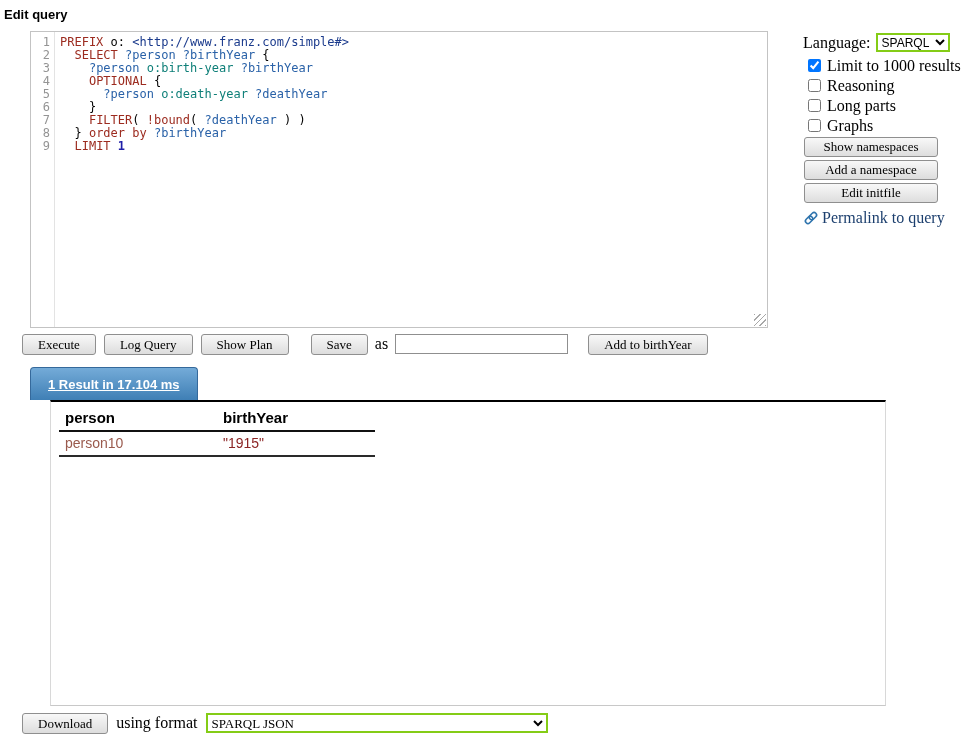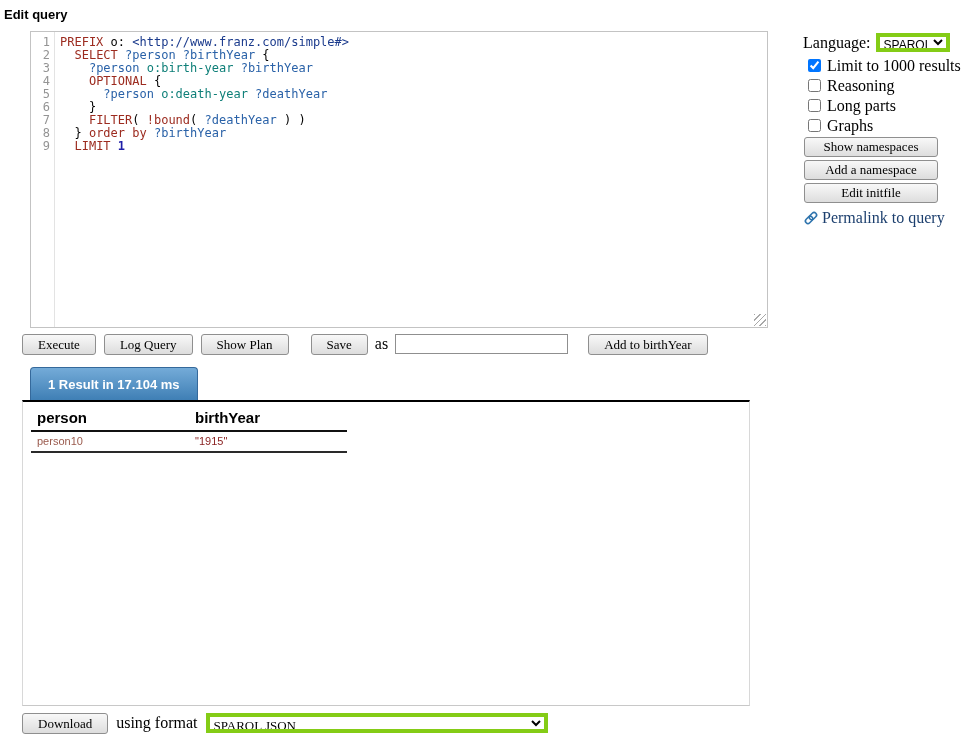--- a/index.html
+++ b/index.html
@@ -46,65 +46,66 @@
     font-family: "Liberation Serif", serif; font-size: 13px; color: #000;
     background: linear-gradient(#f8f8f8, #dddddd);
     border: 1px solid #8f8f8f; border-radius: 3px;
     padding: 2px 15px; height: 21px; cursor: pointer;
   }
   input[type="text"] {
     border: 1px solid #8f8f8f; height: 20px; padding: 1px 3px;
     font: 13px "Liberation Serif", serif;
   }
   select {
-    border: 4px solid #84cc16; background: #fff; height: 20px;
+    border: 2px solid #84cc16; background: #fff; height: 20px;
     font: 13px "Liberation Sans", sans-serif;
   }
 
   .toolbar { margin-top: 5px; height: 22px; display: flex; align-items: center; }
   .toolbar .b-log  { margin-left: 8px; }
   .toolbar .b-plan { margin-left: 8px; }
   .toolbar .b-save { margin-left: 22px; }
   .toolbar .as     { margin: 0 7px; font-size: 16px; }
   .toolbar .saveas { width: 173px; }
   .toolbar .b-addrepo { margin-left: 20px; }
 
   
   .tabs { display: flex; align-items: flex-end; margin: 12px 0 0 8px; height: 33px; }
   .tab {
     display: flex; align-items: center; padding: 12px 17px; height: 33px;
     font: bold 13px "Liberation Sans", sans-serif;
-    border-radius: 4px 4px 0 0; cursor: pointer;
+    border-radius: 4px 4px 0 0; cursor: pointer; text-decoration: underline;
   }
   .tab.active {
     background: linear-gradient(#74abd8, var(--tab-blue, #3f7fb5));
     color: #fff; border: 1px solid #35699b; border-bottom: none;
   }
   .tab.warn {
     margin-left: 4px; height: 32px;
     background: linear-gradient(#fcfcfc, #ededed);
     color: var(--warn, #cc2211);
     border: 1px solid #cfcfcf; border-bottom: 4px solid #bcd9ef;
   }
 
   
   .results {
-    width: 728px; height: 306px; background: #fff;
+    width: 836px; height: 306px; background: #fff;
     border-top: 2px solid #000;
     border-left: 1px solid #d8d8d8; border-right: 1px solid #d8d8d8;
     border-bottom: 1px solid #c8c8c8;
     padding: 5px 0 0 8px;
+    margin-left: 28px;
   }
   table.rt { border-collapse: collapse; table-layout: fixed; width: 316px;
              font-family: "Liberation Sans", sans-serif; }
   .rt th {
     width: 158px; text-align: left; font-size: 15px; font-weight: bold;
     padding: 2px 6px 4px 6px; border-bottom: 2px solid #111;
   }
-  .rt td { font-size: 11px; padding: 3px 6px 4px 6px; border-bottom: 2px solid #2a2a2a; }
+  .rt td { font-size: 14px; padding: 3px 6px 4px 6px; border-bottom: 2px solid #2a2a2a; }
   .rt td.res { color: var(--resource, #9a5a4d); cursor: pointer; }
   .rt td.lit { color: var(--literal, #8b2424); }
 
   
   .footer { display: flex; align-items: center; margin-top: 6px; height: 22px; }
   .footer .uf { margin: 0 8px; font-size: 16px; }
   .footer select { width: 342px; font: 13px "Liberation Serif", serif; }
 
   
   .sidebar { position: absolute; left: 803px; top: 32px; width: 172px; font-size: 16px; }

